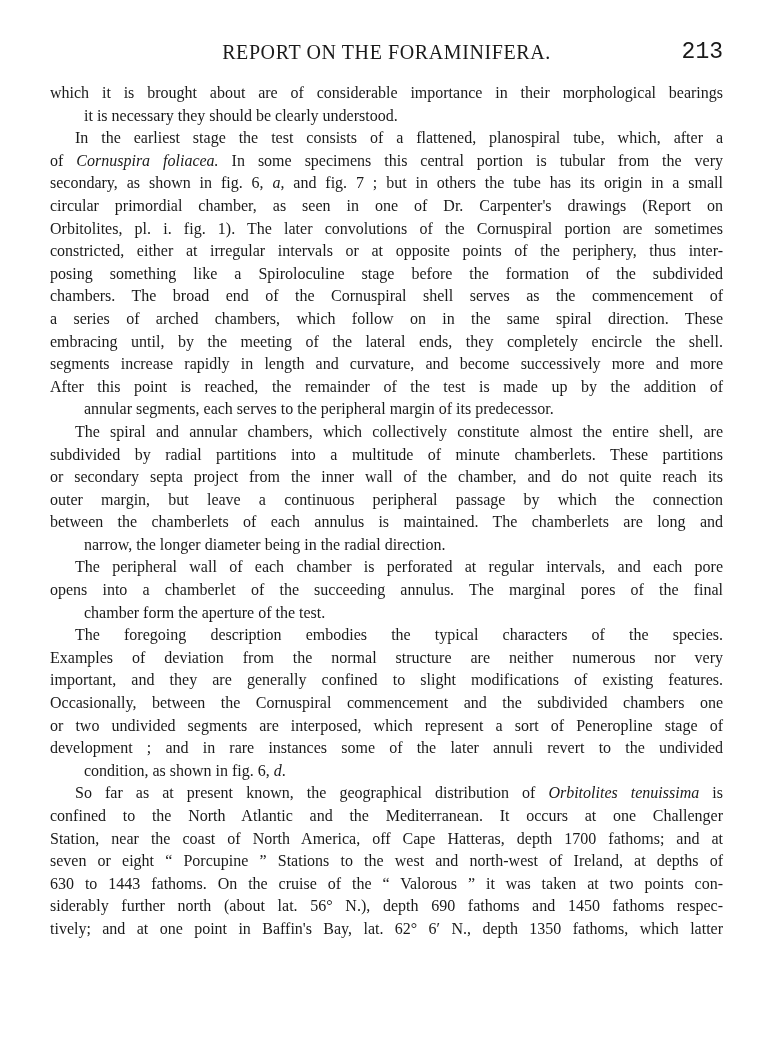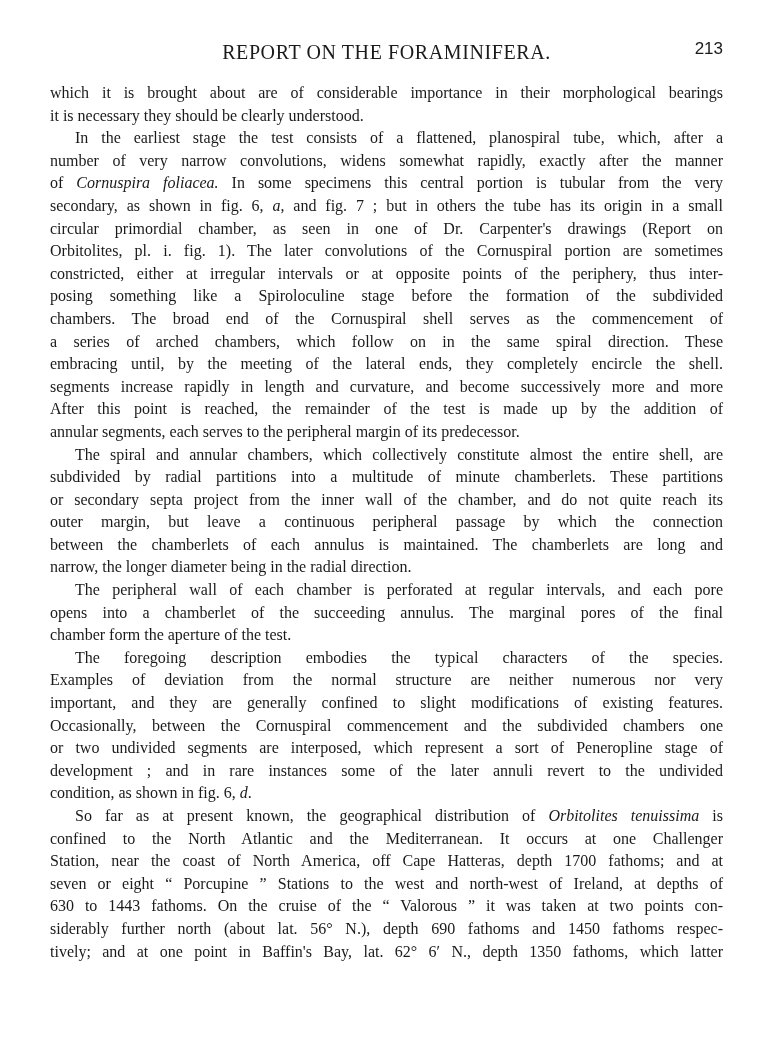--- a/index.html
+++ b/index.html
@@ -1,46 +1,45 @@
 <!DOCTYPE html>
 <html><head>
   <meta charset="utf-8">
   <style>
     html, body { margin: 0; padding: 0; background: #ffffff; }
     body { width: 776px; height: 1050px; position: relative; overflow: hidden;
       font-family: "DejaVu Serif", "Liberation Serif", serif; color: #1a1a1a; }
     .header { position: absolute; top: 41px; left: 50px; width: 673px; height: 22px; }
     .running-title { position: absolute; left: 0; right: 0; text-align: center;
       font-family: "Liberation Serif", serif; font-size: 20px; letter-spacing: 0.6px; }
-    .page-number { position: absolute; right: 0; font-family: Liberation Sans, sans-serif; font-size: 17px; top: -2px; }
+    .page-number { position: absolute; right: 0; font-family: Liberation Mono, monospace; font-size: 23px; top: -2px; }
     .body { position: absolute; top: 82px; left: 50px; width: 673px; }
     .line { height: 22.6px; line-height: 22.6px; font-family: "Liberation Serif", serif;
       font-size: 16px; white-space: nowrap; text-align: justify; text-align-last: justify;
       display: block; overflow: visible; }
-    .line.last { text-align-last: left; }
+    .line.last { text-align-last: left; margin-left: 34px; }
     .line.indent { padding-left: 25px; }
     .line span { display: inline; }
     em { }
   </style>
 </head>
 <body>
 
 <div class="header">
   <div class="running-title">REPORT ON THE FORAMINIFERA.</div>
   <div class="page-number">213</div>
 </div>
 
 <div class="body" id="body-text">
     <div>
       <div class="line"><span>which it is brought about are of considerable importance in their morphological bearings</span></div>
       <div class="line last"><span>it is necessary they should be clearly understood.</span></div>
     </div>
     <div>
       <div class="line indent"><span>In the earliest stage the test consists of a flattened, planospiral tube, which, after a</span></div>
-      <div class="line"><span>number of very narrow convolutions, widens somewhat rapidly, exactly after the manner</span></div>
       <div class="line"><span>of </span><em>Cornuspira foliacea.</em><span> In some specimens this central portion is tubular from the very</span></div>
       <div class="line"><span>secondary, as shown in fig. 6, </span><em>a</em><span>, and fig. 7 ; but in others the tube has its origin in a small</span></div>
       <div class="line"><span>circular primordial chamber, as seen in one of Dr. Carpenter's drawings (Report on</span></div>
       <div class="line"><span>Orbitolites, pl. i. fig. 1). The later convolutions of the Cornuspiral portion are sometimes</span></div>
       <div class="line"><span>constricted, either at irregular intervals or at opposite points of the periphery, thus inter-</span></div>
       <div class="line"><span>posing something like a Spiroloculine stage before the formation of the subdivided</span></div>
       <div class="line"><span>chambers. The broad end of the Cornuspiral shell serves as the commencement of</span></div>
       <div class="line"><span>a series of arched chambers, which follow on in the same spiral direction. These</span></div>
       <div class="line"><span>embracing until, by the meeting of the lateral ends, they completely encircle the shell.</span></div>
       <div class="line"><span>segments increase rapidly in length and curvature, and become successively more and more</span></div>

